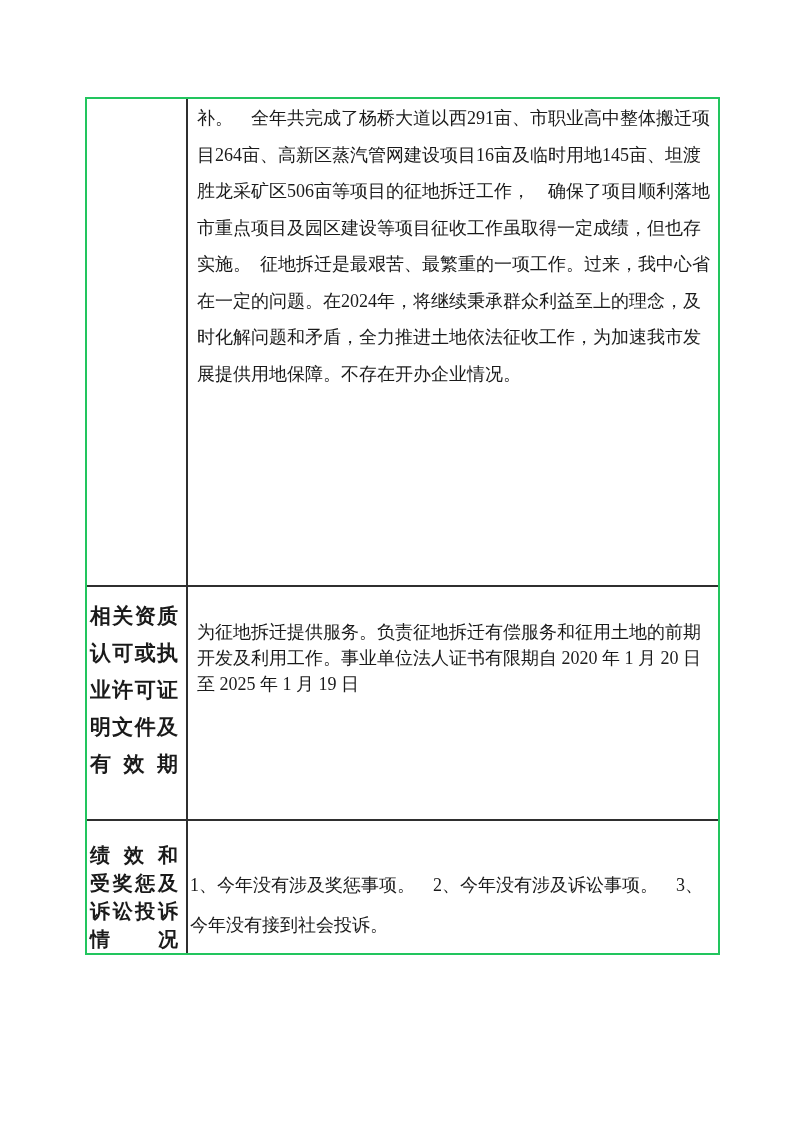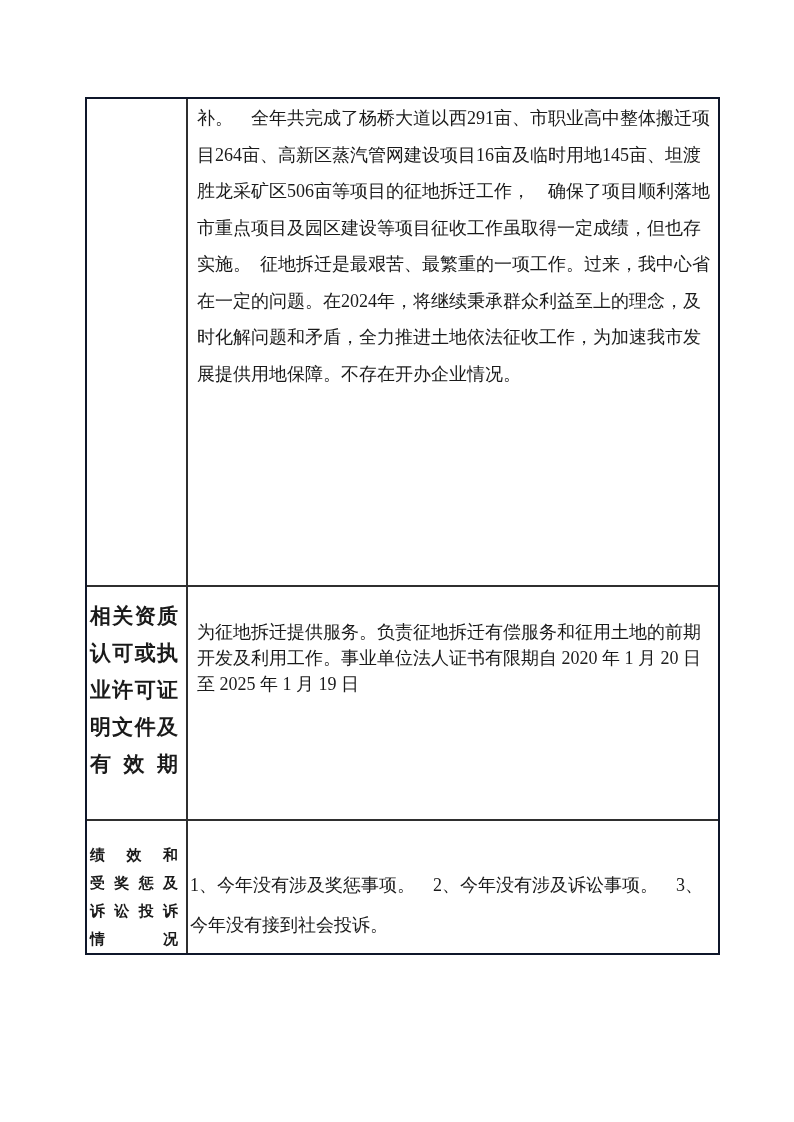--- a/index.html
+++ b/index.html
@@ -11,21 +11,21 @@
     font-family: "Liberation Serif", "DejaVu Serif", serif;
     color: #1a1a1a;
     overflow: hidden;
   }
   .doc-table {
     position: absolute;
     left: 85px;
     top: 97px;
     width: 635px;
     height: 858px;
-    border: 2px solid #0f172a;
+    border: 2px solid #22c55e;
     box-sizing: border-box;
     display: flex;
     flex-direction: column;
     background: #ffffff;
   }
   .row { display: flex; box-sizing: border-box; min-height: 0; }
   .row + .row { border-top: 2px solid #2f2f2f; }
   .r1 { height: 488px; }
   .r2 { height: 235px; }
   .r3 { flex: 1 1 auto; }
@@ -46,21 +46,21 @@
   .tline { white-space: nowrap; }
   .label-cell .tline {
     white-space: normal;
     text-align: justify;
     text-align-last: justify;
   }
   .r1 .content-cell { font-size: 18px; line-height: 36.5px; padding: 1px 6px 0 9px; }
   .r2 .content-cell { font-size: 18px; line-height: 26px;   padding: 1px 6px 0 9px; margin-top: 31px; }
   .r3 .content-cell { font-size: 18px; line-height: 40px;   padding: 7px 6px 0 2px; margin-top: 37px; }
   .r2 .label-cell   { font-size: 21px; line-height: 37px;   padding: 11px 8px 0 3px; }
-  .r3 .label-cell   { font-size: 15px; line-height: 28px;   padding: 20px 8px 0 3px; }
+  .r3 .label-cell   { font-size: 20px; line-height: 28px;   padding: 20px 8px 0 3px; }
 </style>
 </head>
 <body>
 
 <div class="page">
   <div class="doc-table">
 
     <div class="row r1">
       <div class="label-cell"></div>
       <div class="content-cell">

